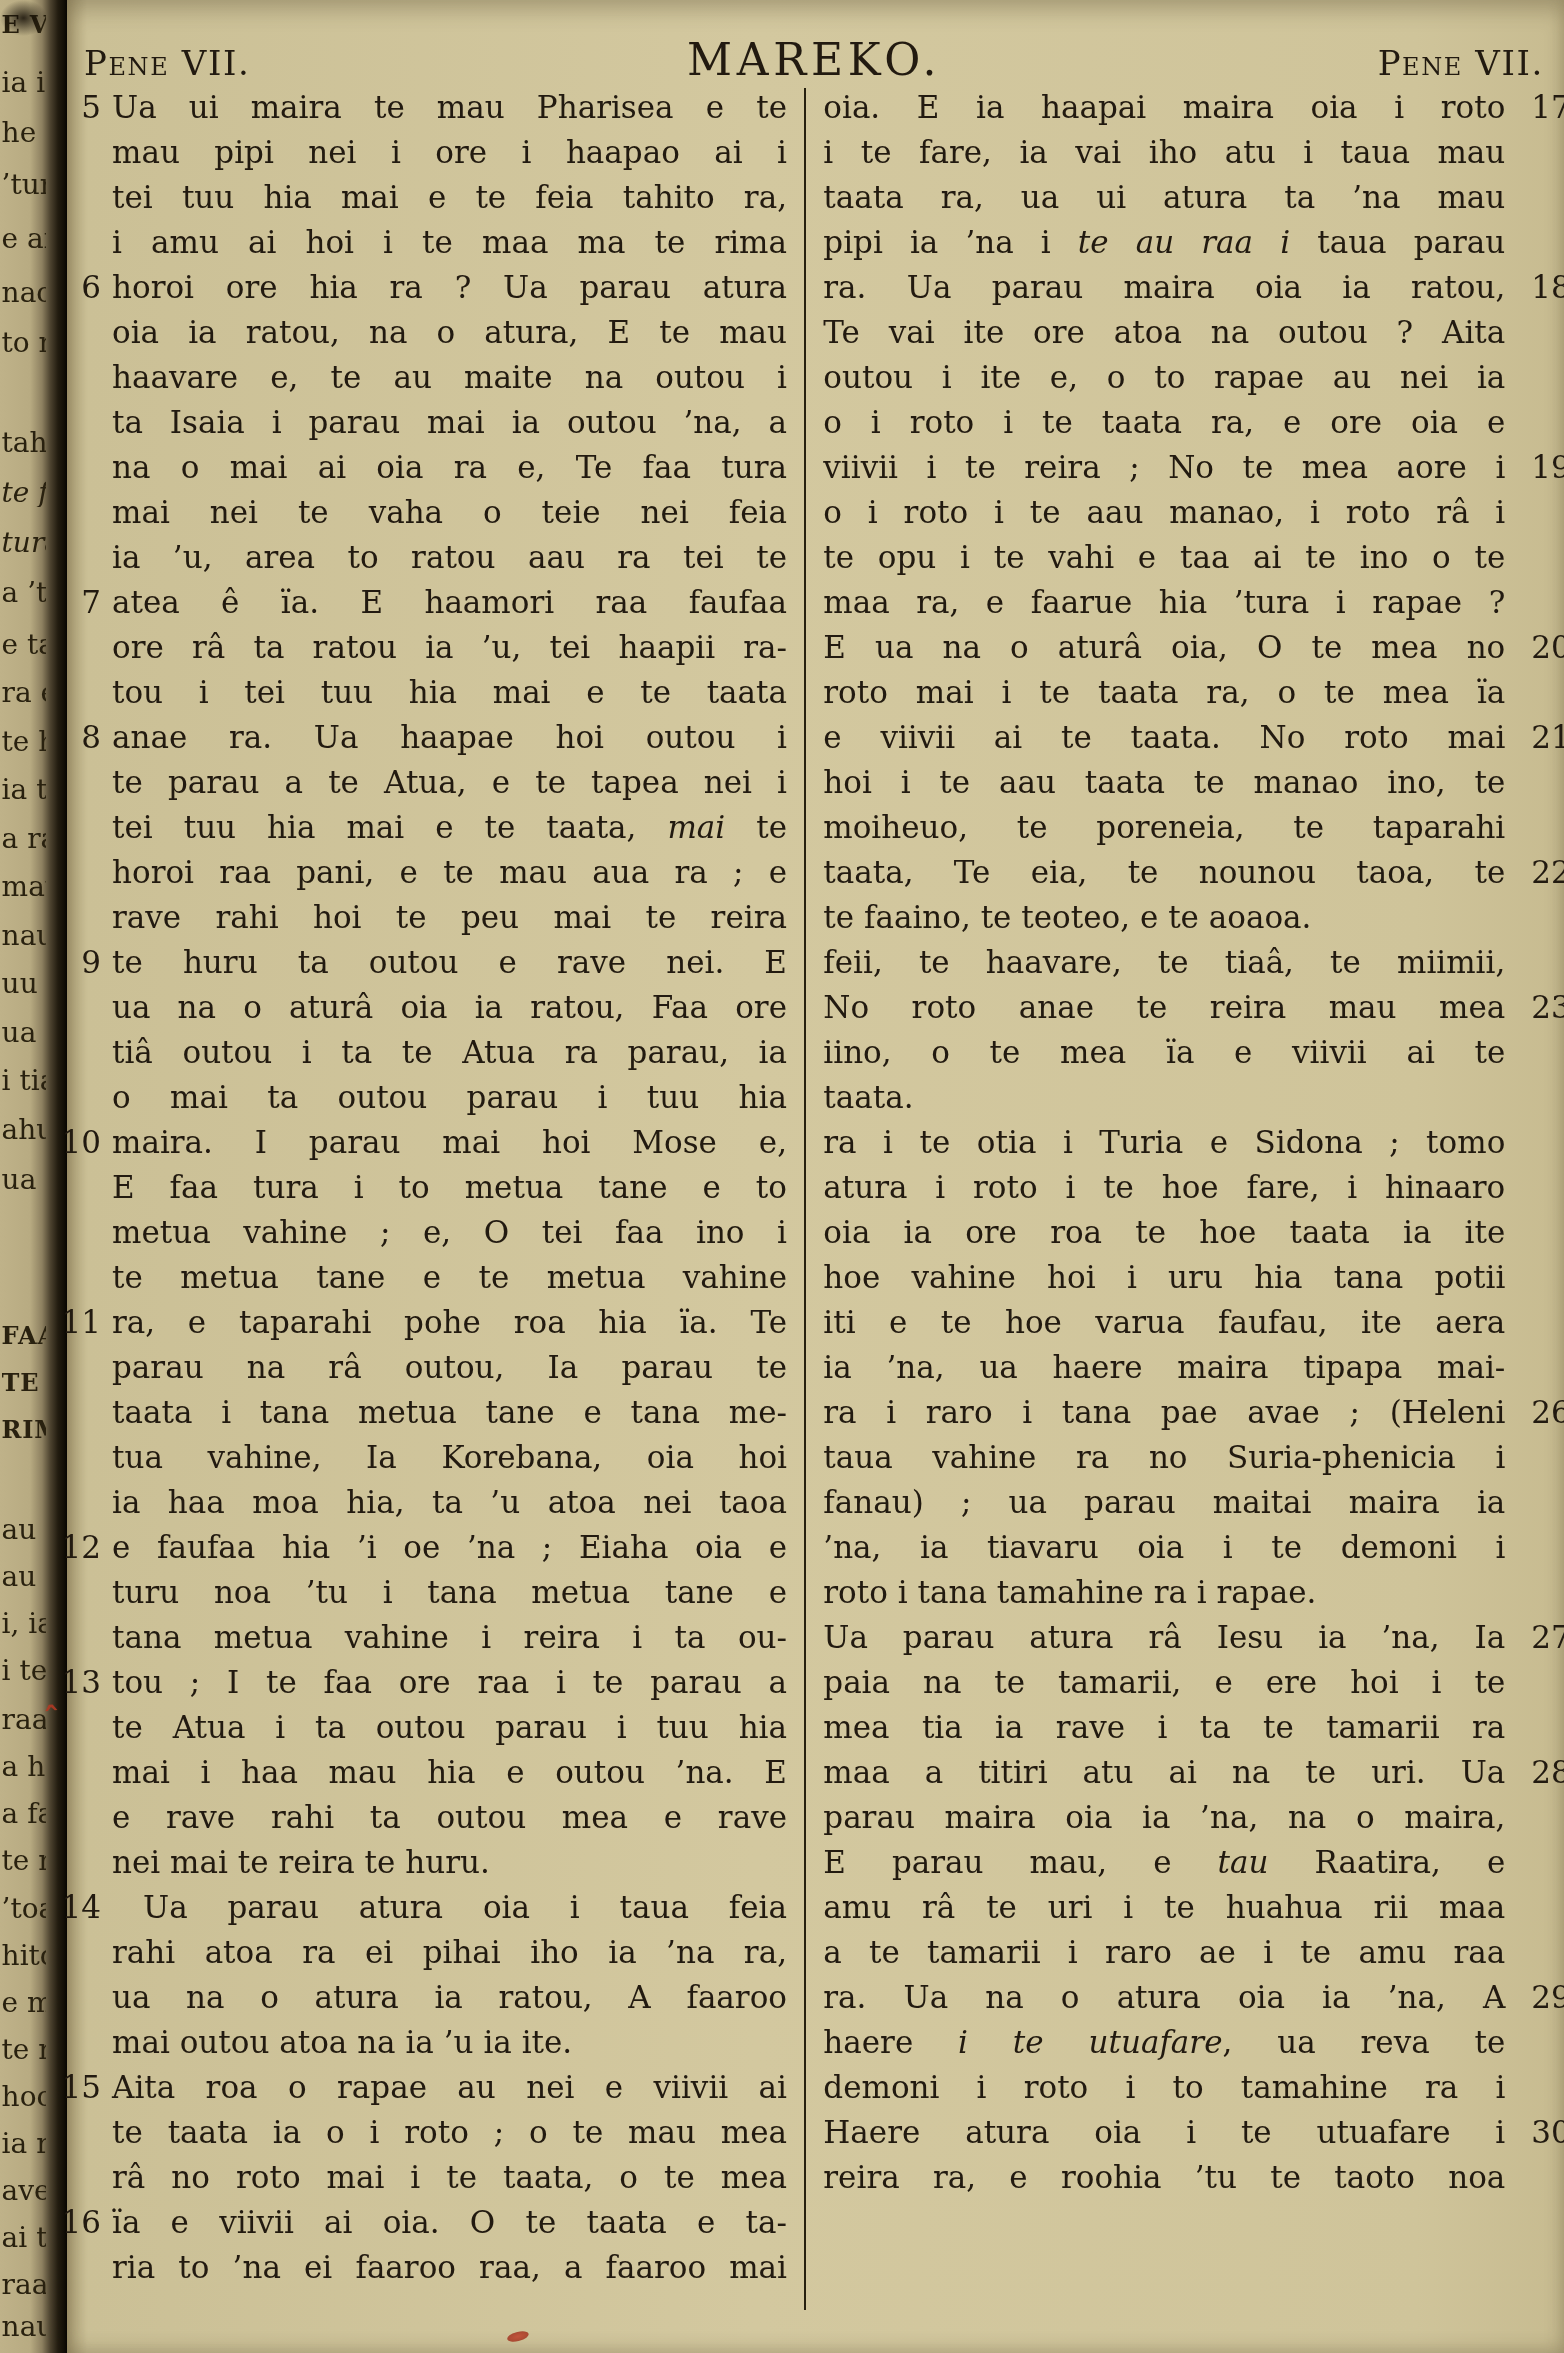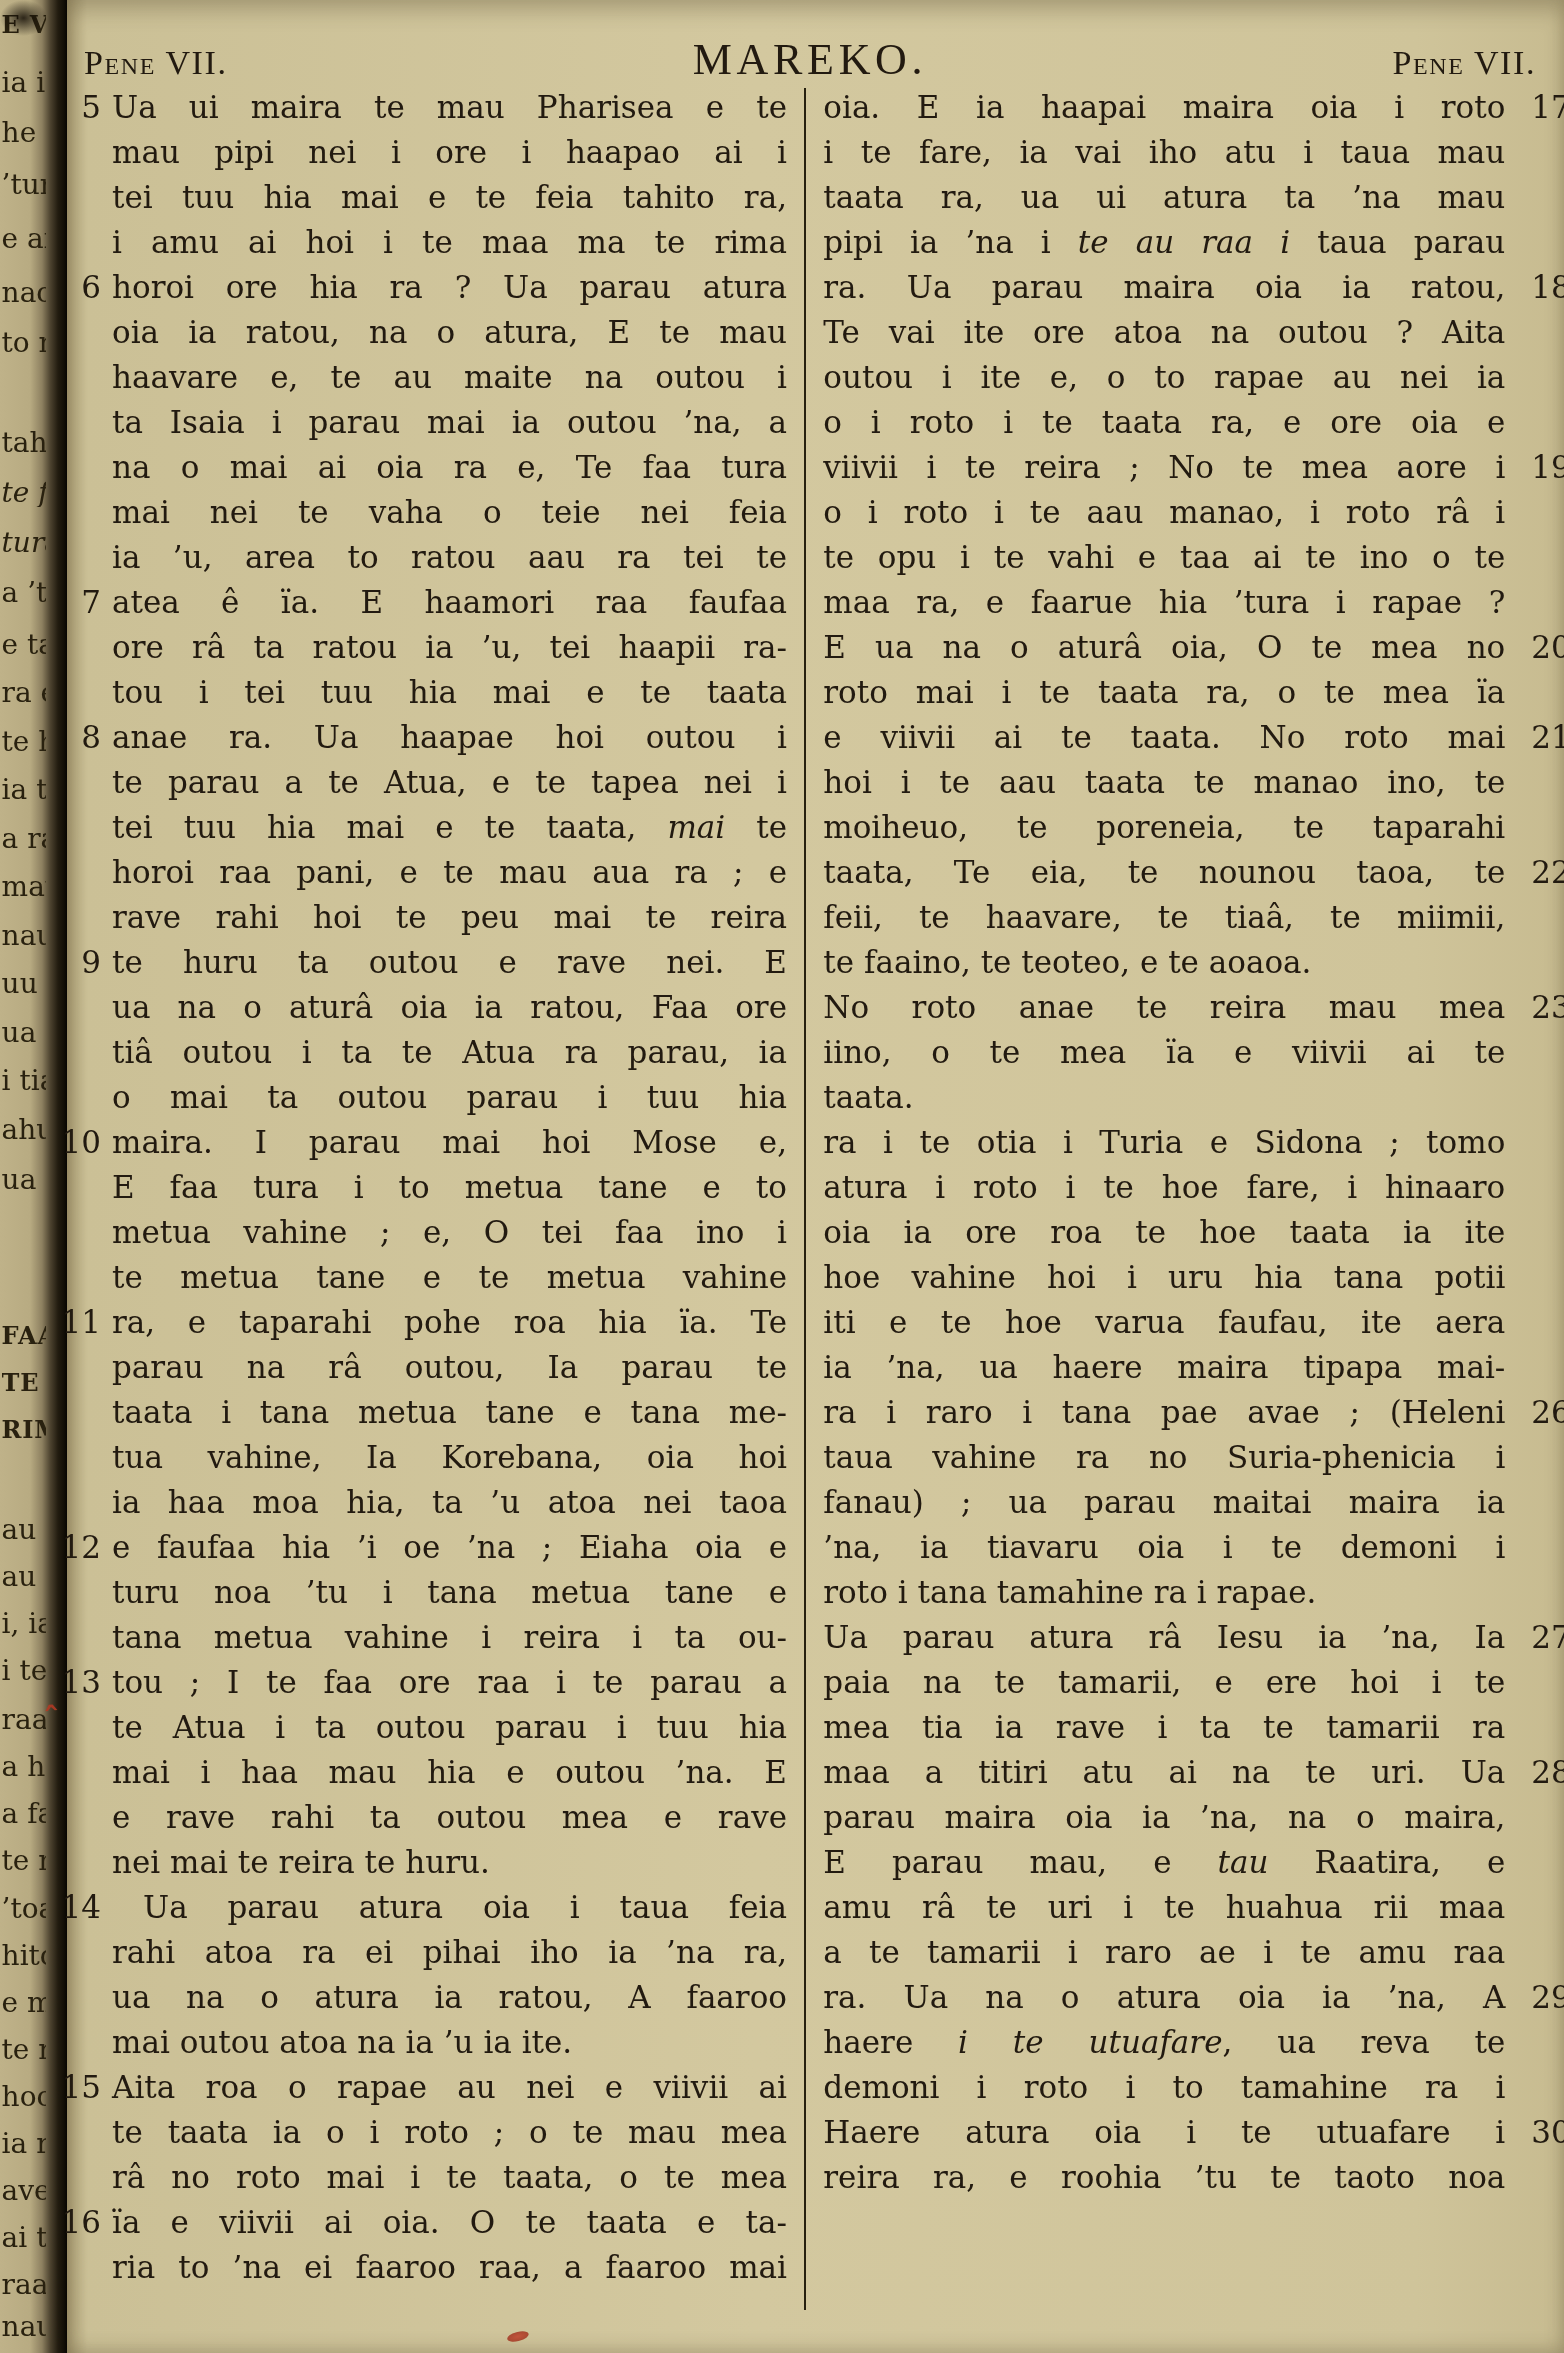--- a/index.html
+++ b/index.html
@@ -27,21 +27,21 @@
   .fragment.i{font-style:italic;}
 
   
   .page{
     position:absolute;left:67px;top:0;right:0;bottom:0;
     background:linear-gradient(90deg,#b1a47a 0px,#cbc096 20.3px,#d3c89f 46%,#cfc49a 90%,#c7bb90 100%);
     box-shadow:inset 0 11px 20.3px rgba(60,48,24,.25), inset 0 -7.8px 15.6px rgba(60,48,24,.18);
     color:var(--ink,#221a10);
   }
 
-  .header{display:flex;justify-content:space-between;align-items:baseline;padding:34px 29px 0 17px;font-family:Liberation Serif, serif;}
+  .header{display:flex;justify-content:space-between;align-items:baseline;padding:34px 21px 0 17px;}
   .running-head{font-variant:small-caps;font-size:34px;letter-spacing:1.6px;}
   .running-head.center{font-size:44px;letter-spacing:4.7px;font-variant:normal;}
 
   .columns{position:absolute;left:11px;right:6.3px;top:85px;bottom:20.3px;display:flex;}
   .col{position:relative;font-size:31px;line-height:45px;}
   .col-left{width:675px;margin-left:34px;}
   .col-right{width:682px;}
   .divider{width:2.3px;background:var(--divider,#26200f);margin:3.1px 17px 23.5px 17px;}
 
   .line{position:relative;text-align:justify;text-align-last:justify;}
@@ -184,22 +184,22 @@
           <div class="line"><span>viivii i te reira ; No te mea aore i</span><span class="vnum">19</span></div>
           <div class="line"><span>o i roto i te aau manao, i roto râ i</span></div>
           <div class="line"><span>te opu i te vahi e taa ai te ino o te</span></div>
           <div class="line"><span>maa ra, e faarue hia ’tura i rapae ?</span></div>
           <div class="line"><span>E ua na o aturâ oia, O te mea no</span><span class="vnum">20</span></div>
           <div class="line"><span>roto mai i te taata ra, o te mea ïa</span></div>
           <div class="line"><span>e viivii ai te taata.  No roto mai</span><span class="vnum">21</span></div>
           <div class="line"><span>hoi i te aau taata te manao ino, te</span></div>
           <div class="line"><span>moiheuo, te poreneia, te taparahi</span></div>
           <div class="line"><span>taata, Te eia, te nounou taoa, te</span><span class="vnum">22</span></div>
+          <div class="line short"><span>te faaino, te teoteo, e te aoaoa.</span></div>
           <div class="line"><span>feii, te haavare, te tiaâ, te miimii,</span></div>
-          <div class="line short"><span>te faaino, te teoteo, e te aoaoa.</span></div>
           <div class="line"><span>No roto anae te reira mau mea</span><span class="vnum">23</span></div>
           <div class="line"><span>iino, o te mea ïa e viivii ai te</span></div>
           <div class="line short"><span>taata.</span></div>
           <div class="line"><span>ra i te otia i Turia e Sidona ; tomo</span></div>
           <div class="line"><span>atura i roto i te hoe fare, i hinaaro</span></div>
           <div class="line"><span>oia ia ore roa te hoe taata ia ite</span></div>
           <div class="line"><span>hoe vahine hoi i uru hia tana potii</span></div>
           <div class="line"><span>iti e te hoe varua faufau, ite aera</span></div>
           <div class="line"><span>ia ’na, ua haere maira tipapa mai-</span></div>
           <div class="line"><span>ra i raro i tana pae avae ;  (Heleni</span><span class="vnum">26</span></div>

